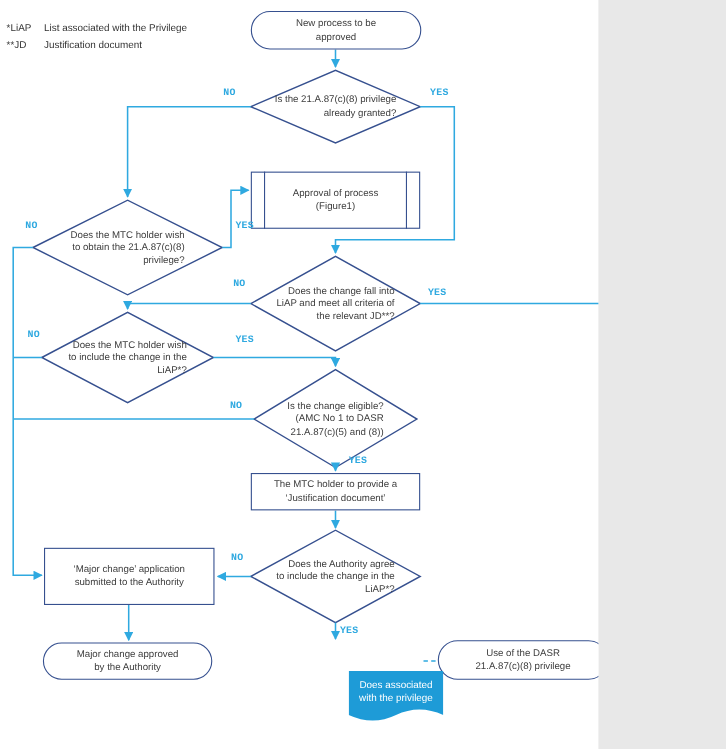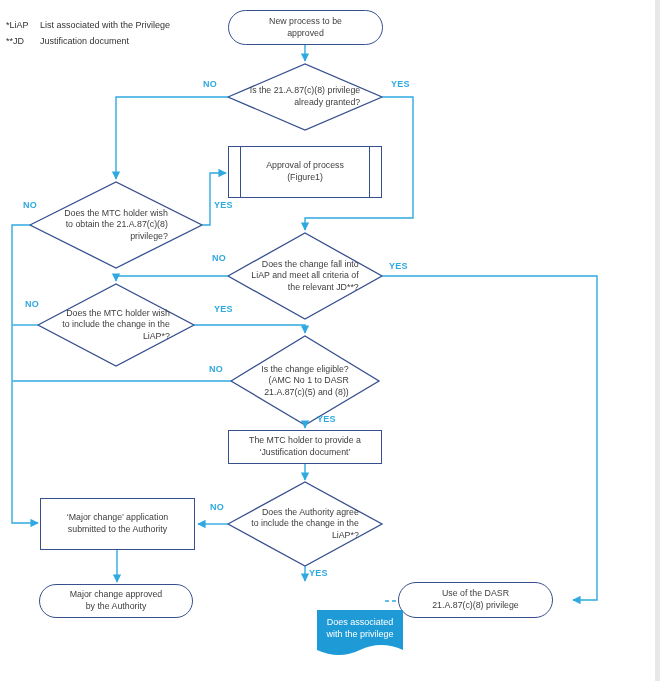--- a/index.html
+++ b/index.html
@@ -6,21 +6,21 @@
     --shape-outline:#36508f;
     --connector:#2fa9e0;
     --text:#3d3d3d;
     --callout-fill:#1e9bd7;
     --callout-text:#ffffff;
     --background:#ffffff;
   }
   html,body{margin:0;padding:0;}
   body{background:#e8e8e8;font-family:"Liberation Sans",sans-serif;}
   .canvas{
-    position:relative;width:655px;height:681px;
+    position:relative;width:544px;height:681px;
     background:var(--background);overflow:hidden;
   }
   .layer{position:absolute;left:0;top:0;}
   .shape{
     position:absolute;box-sizing:border-box;
     border:1.3px solid var(--shape-outline);background:#fff;
     display:flex;align-items:center;justify-content:center;
     text-align:center;color:var(--text);
     font-size:8.8px;line-height:1.32;white-space:pre-line;
     z-index:3;
@@ -33,21 +33,21 @@
   .predef::before{left:11px;}
   .predef::after{right:11px;}
   .diamond-text{
     position:absolute;display:flex;align-items:center;justify-content:center;
     text-align:right;color:var(--text);
     font-size:8.8px;line-height:1.32;white-space:pre-line;
     z-index:4;pointer-events:none;
   }
   .edge-label{
     position:absolute;color:var(--connector);
-    font-size:9px;font-weight:600;letter-spacing:.2px;z-index:5;
+    font-size:9px;font-weight:600;letter-spacing:.2px;z-index:5;font-family:Liberation Mono, monospace;
   }
   .legend{position:absolute;left:6px;top:20px;z-index:5;color:#333;font-size:9px;}
   .legend-row{display:flex;margin-bottom:6px;}
   .legend-term{width:34px;flex:0 0 34px;}
   .legend-def{white-space:nowrap;}
   svg .shape-diamond{fill:#ffffff;stroke:var(--shape-outline);stroke-width:1.3;}
   svg .connector{fill:none;stroke:var(--connector);stroke-width:1.4;}
   svg .connector.dashed{stroke-dasharray:4 3;}
   svg .arrow-head{fill:var(--connector);}
   .callout{position:absolute;left:317px;top:610px;width:86px;height:50px;z-index:6;}
@@ -102,21 +102,21 @@
     </div>
     <div class="legend-row">
       <span class="legend-term">**JD</span>
       <span class="legend-def">Justification document</span>
     </div>
   </div>
 
   <div class="shape stadium" style="left:228px;top:10px;width:155px;height:35px">New process to be
 approved</div>
 
-  <div class="shape predef" style="left:228px;top:146px;width:154px;height:52px">Approval of process
+  <div class="shape predef" style="left:228px;top:156px;width:154px;height:52px">Approval of process
 (Figure1)</div>
 
   <div class="shape" style="left:228px;top:430px;width:154px;height:34px">The MTC holder to provide a
 ‘Justification document’</div>
 
   <div class="shape" style="left:40px;top:498px;width:155px;height:52px">‘Major change’ application
 submitted to the Authority</div>
 
   <div class="shape stadium" style="left:39px;top:584px;width:154px;height:34px">Major change approved
 by the Authority</div>

